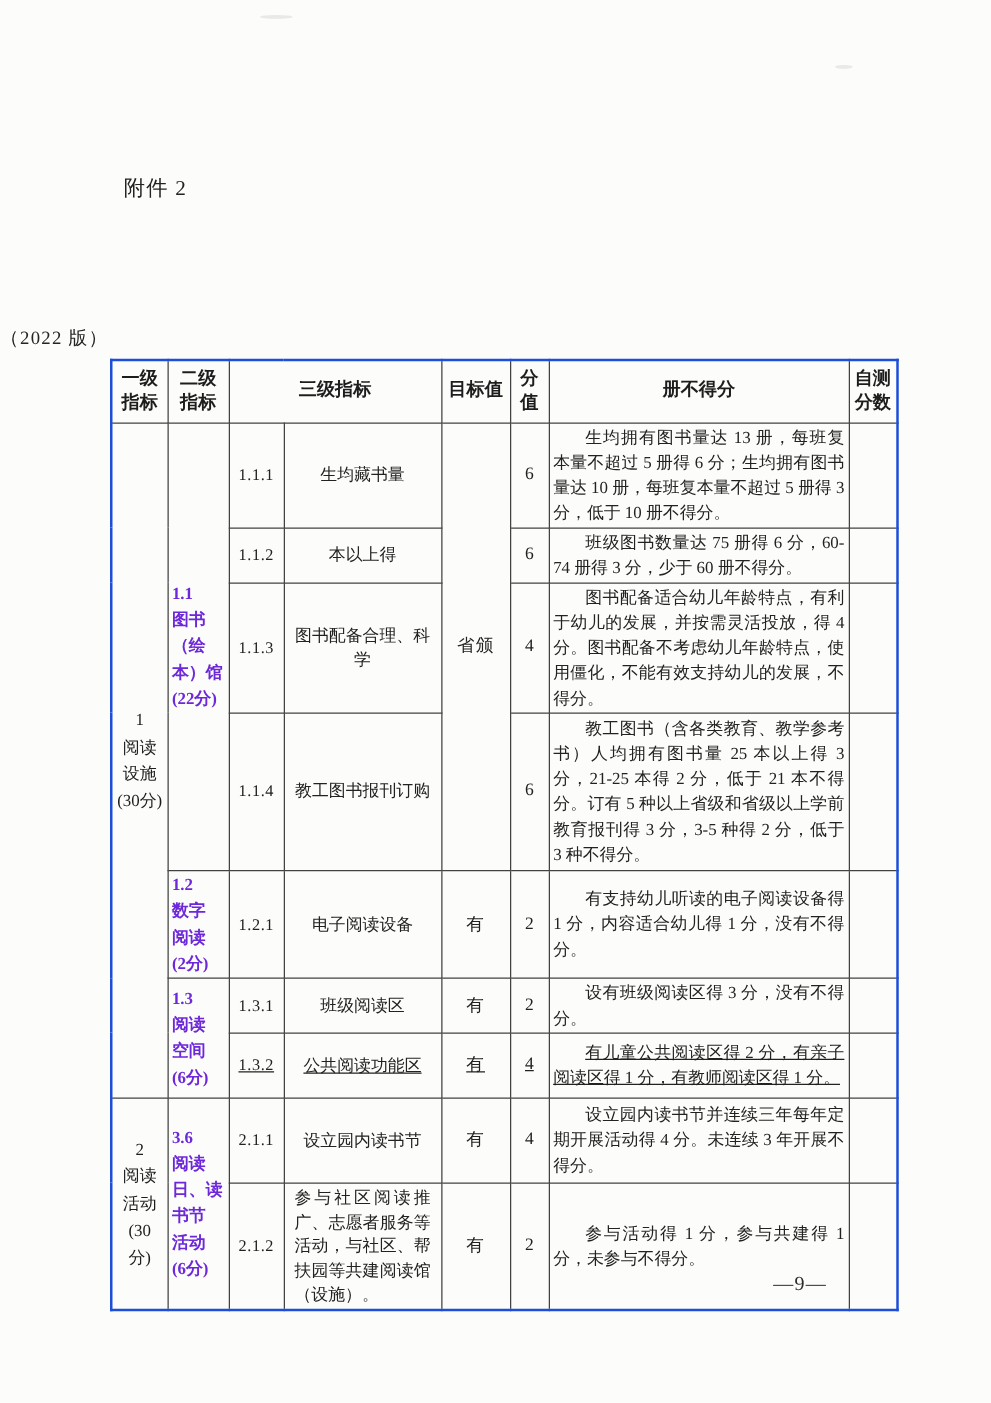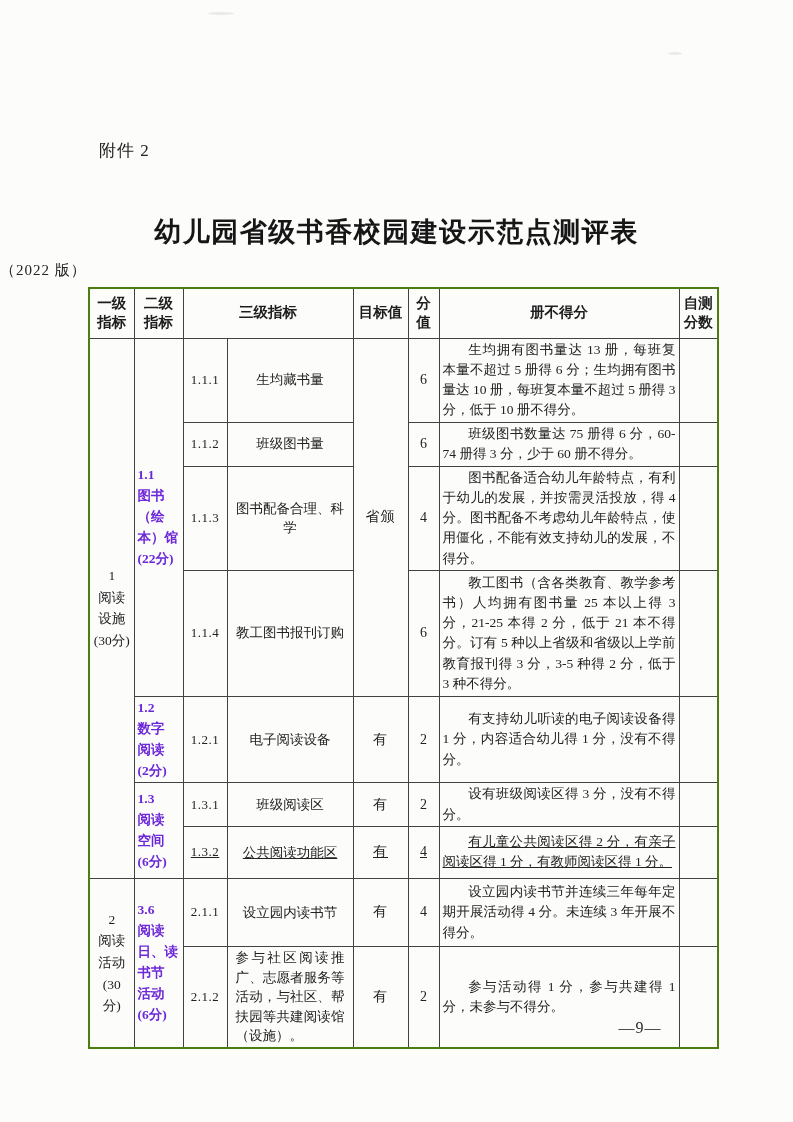--- a/index.html
+++ b/index.html
@@ -27,21 +27,21 @@
   }
   .doc-subtitle{
     position:absolute;left:0;top:261px;width:100%;
     text-align:left;font-size:15px;color:#242424;letter-spacing:1px;
   }
 
   table.eval{
     position:absolute;left:88px;top:287px;
     width:629px;table-layout:fixed;
     border-collapse:collapse;
-    border:2px solid #4d7c0f;
+    border:2px solid #1d4ed8;
   }
   table.eval td,table.eval th{
     border:1px solid #424242;
     padding:1px 3px;
     vertical-align:middle;
     overflow:hidden;
   }
   th.hd{
     font-size:14.5px;font-weight:bold;text-align:center;
     white-space:pre-line;line-height:1.35;color:#1d1d1d;
@@ -85,21 +85,20 @@
 </head>
 <body>
 
 <div class="page">
 
   <div class="artifact a1"></div>
   <div class="artifact a2"></div>
 
   <div class="attachment">附件 2</div>
 
-  <div class="doc-title">幼儿园省级书香校园建设示范点测评表</div>
   <div class="doc-subtitle">（2022 版）</div>
 
   <table class="eval">
     <colgroup>
       <col style="width:45px">
         <col style="width:49px">
         <col style="width:44px">
       <col style="width:126px">
         <col style="width:55px">
         <col style="width:31px">
@@ -137,21 +136,21 @@
       <td class="target" rowspan="4">省颁</td>
       <td class="score">6</td>
       <td class="criteria">
             <div class="para">生均拥有图书量达 13 册，每班复本量不超过 5 册得 6 分；生均拥有图书量达 10 册，每班复本量不超过 5 册得 3 分，低于 10 册不得分。</div>
           </td>
       <td class="selfscore"></td>
     </tr>
 
     <tr class="h2">
       <td class="num">1.1.2</td>
-      <td class="name">班级图书量</td>
+      <td class="name">本以上得</td>
       <td class="score">6</td>
       <td class="criteria">
             <div class="para">班级图书数量达 75 册得 6 分，60-74 册得 3 分，少于 60 册不得分。</div>
           </td>
       <td class="selfscore"></td>
     </tr>
 
     <tr class="h3">
       <td class="num">1.1.3</td>
       <td class="name">图书配备合理、科学</td>

